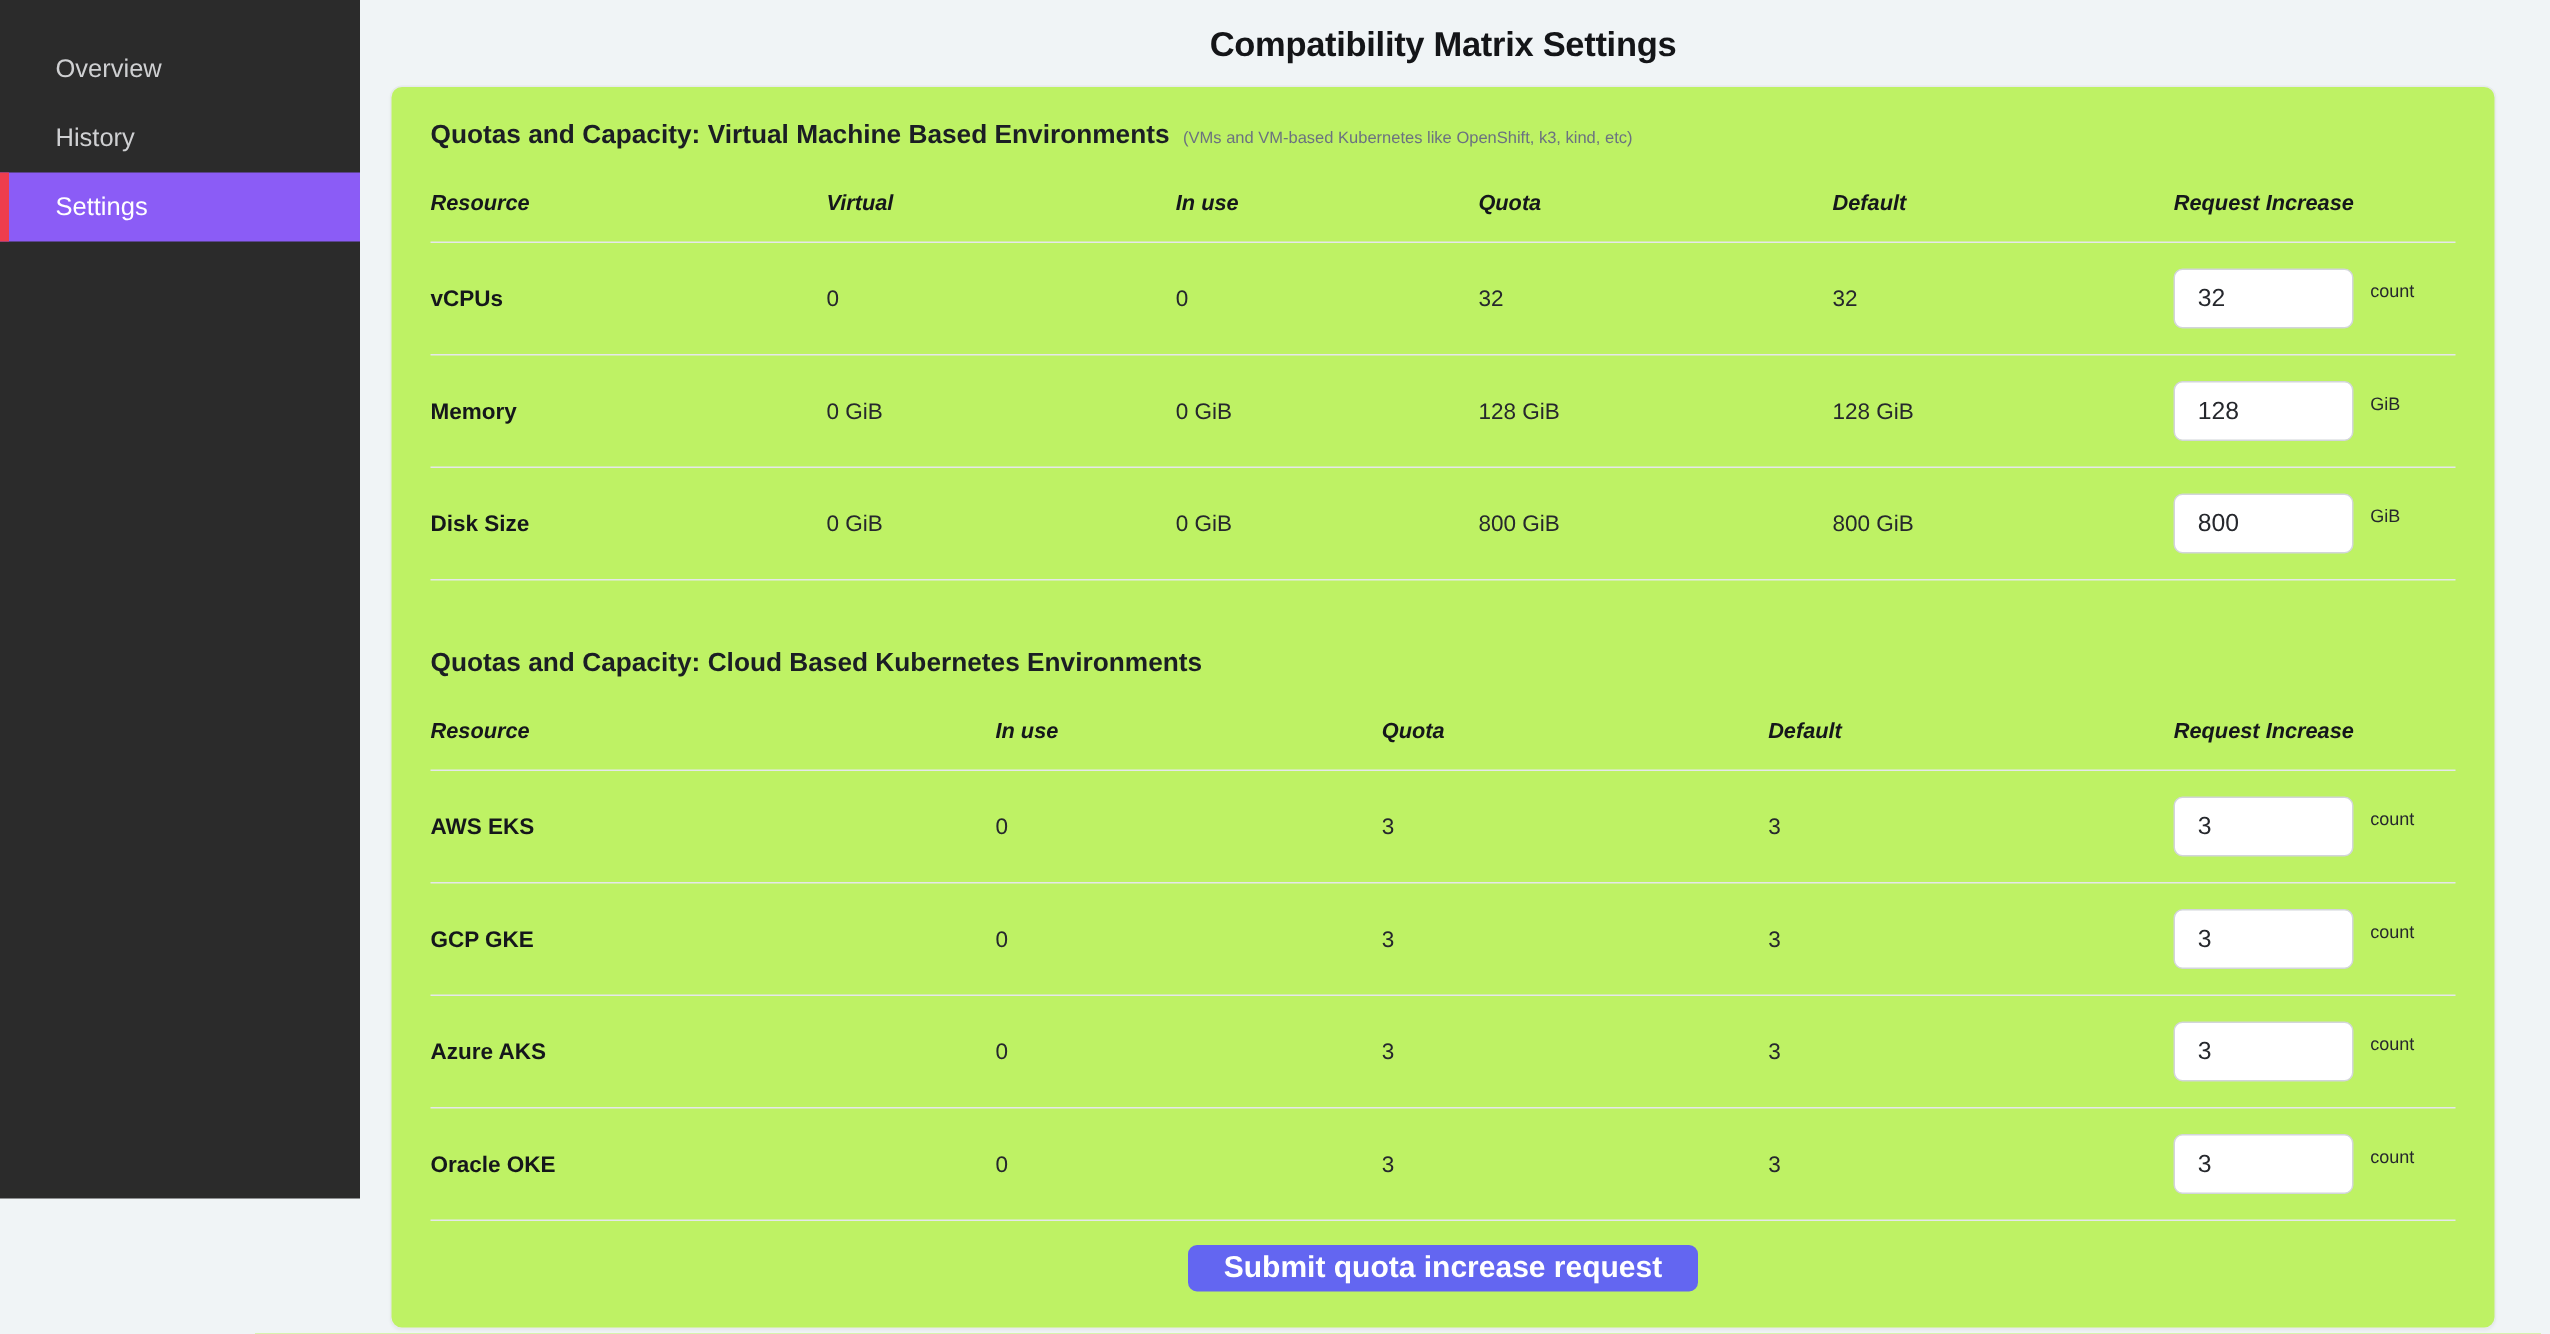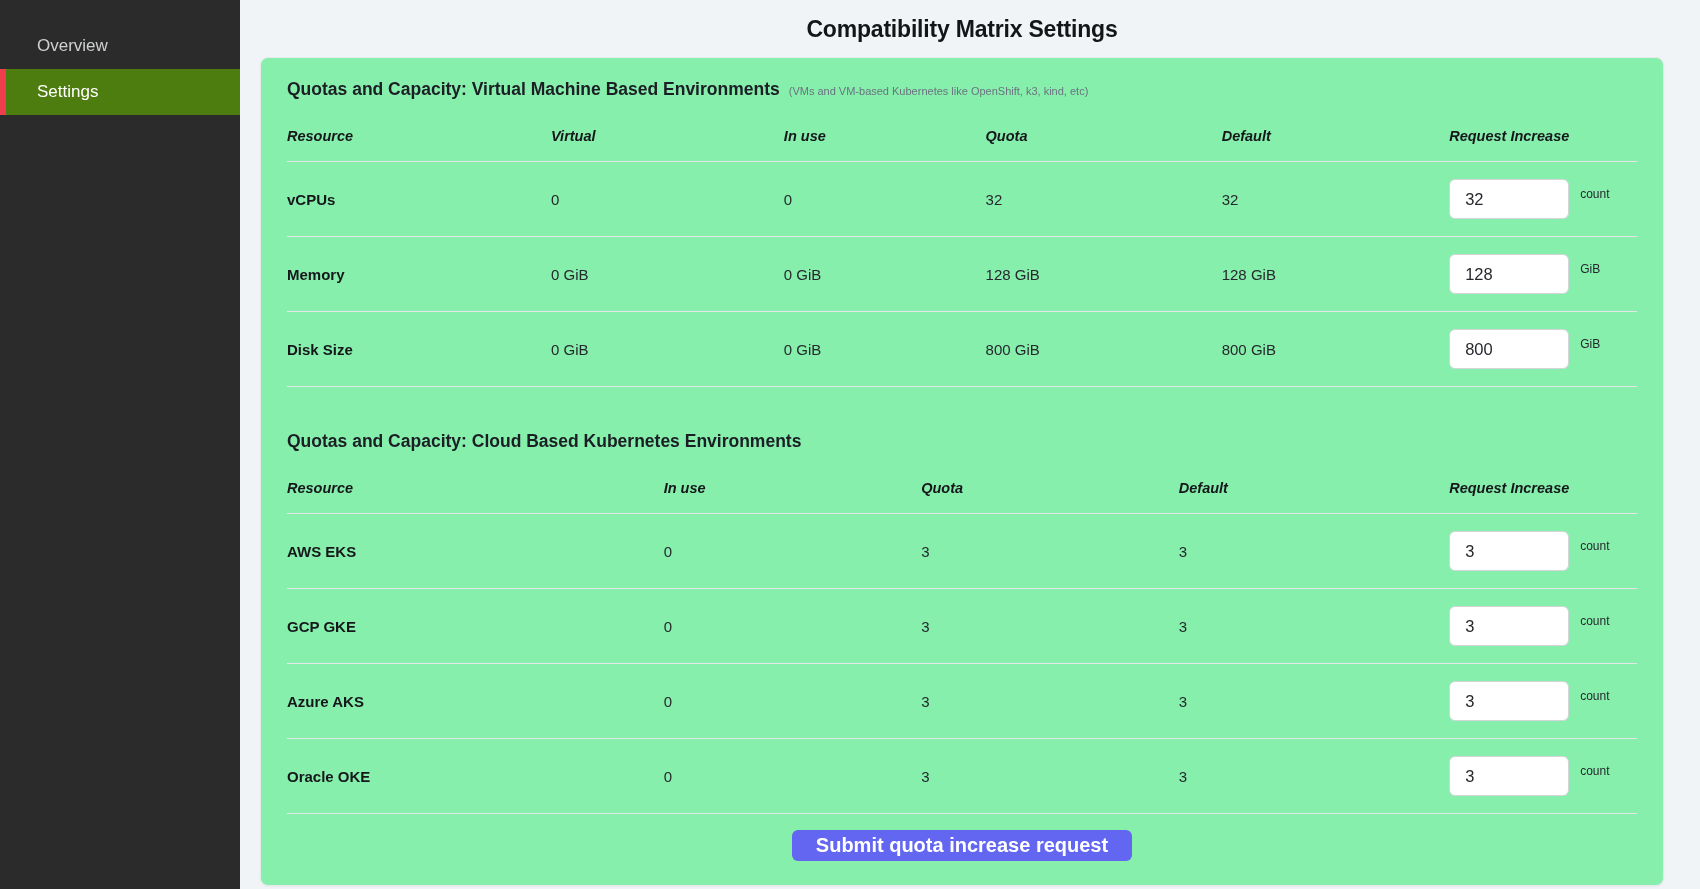--- a/index.html
+++ b/index.html
@@ -9,56 +9,56 @@
     font-family: "Liberation Sans", "DejaVu Sans", sans-serif;
     background: #f0f4f6;
     color: #1f2937;
     overflow: hidden;
   }
 
   
   .sidebar {
     width: 240px;
     min-width: 240px;
-    height: 889px;
+    height: 799px;
     background: #2b2b2b;
     padding-top: 23px;
   }
   .nav-item {
     height: 46px;
     display: flex;
     align-items: center;
     padding-left: 31px;
     font-size: 17px;
     color: #cfd0d2;
     cursor: pointer;
     border-left: 6px solid transparent;
   }
   .nav-item.selected {
-    background: #4d7c0f;
+    background: #8b5cf6;
     color: #ffffff;
     border-left-color: #ee3d4e;
   }
 
   
   .main {
     flex: 1;
     padding: 16px 36px 0 20px;
   }
   .page-title {
     font-size: 23px;
     font-weight: 700;
     color: #141518;
     letter-spacing: -0.2px;
     text-align: center;
   }
 
   .card {
     margin-top: 14px;
-    background: #86efac;
+    background: #bef264;
     border: 1px solid #e7eaec;
     border-radius: 8px;
     box-shadow: 0 1px 2px rgba(16,24,40,0.04);
     padding: 21px 26px 20px 26px;
   }
 
   .section-title {
     font-size: 17.5px;
     font-weight: 700;
     color: #1b1e24;
@@ -133,20 +133,23 @@
     cursor: pointer;
   }
 </style>
 </head>
 <body>
 
 <nav class="sidebar">
   <div class="nav-item">
     <span>Overview</span>
   </div>
+  <div class="nav-item">
+    <span>History</span>
+  </div>
   <div class="nav-item selected">
     <span>Settings</span>
   </div>
 </nav>
 
 <main class="main">
   <h1 class="page-title">Compatibility Matrix Settings</h1>
 
   <section class="card">
 

